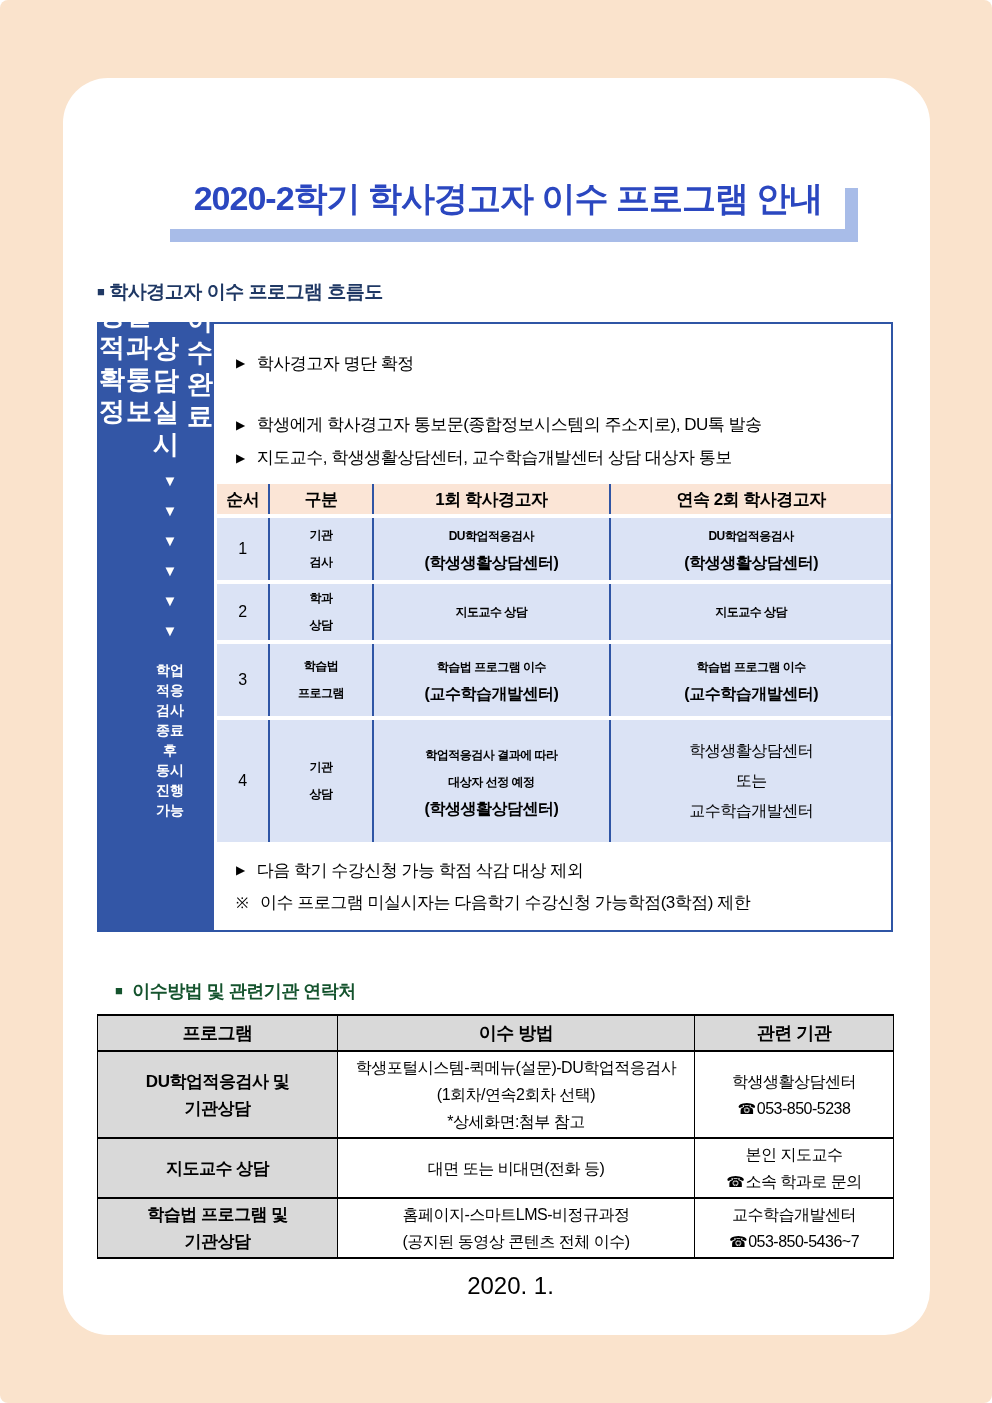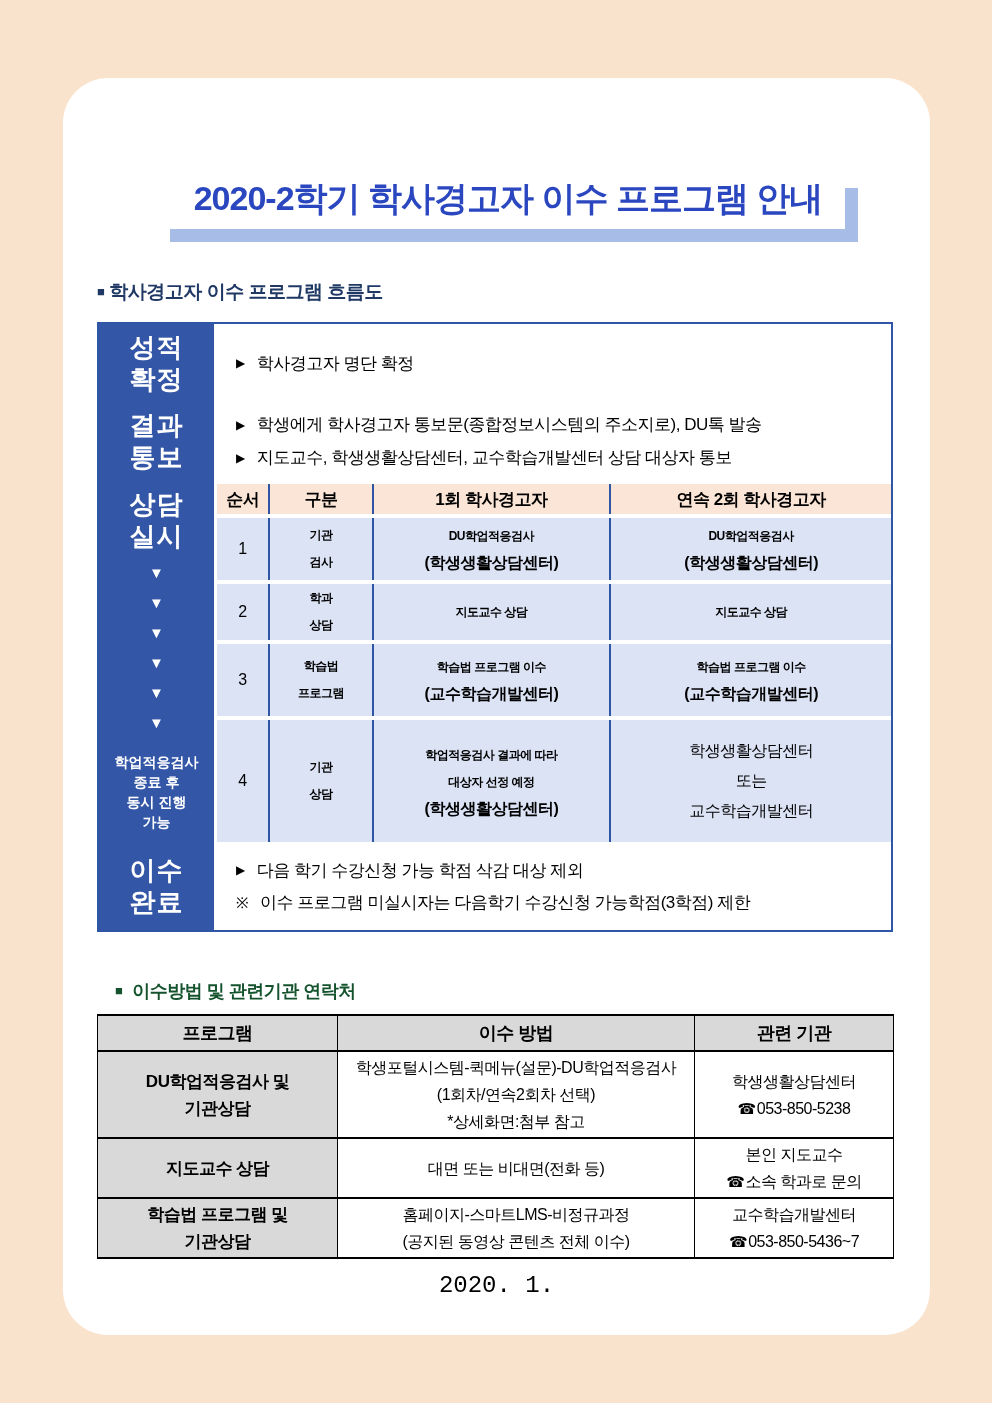--- a/index.html
+++ b/index.html
@@ -1,32 +1,32 @@
 <!DOCTYPE html>
 <html><head>
 <meta charset="utf-8">
 <style>
   html,body{margin:0;padding:0;}
-  .page{position:relative;width:992px;height:1403px;background:#FAE3CC;font-family:"Liberation Sans",sans-serif;overflow:hidden;}
+  .page{position:relative;width:992px;height:1403px;background:#FAE3CC;font-family:"Liberation Sans",sans-serif;overflow:hidden;border-radius:8px;}
   .card{position:absolute;left:63px;top:78px;width:867px;height:1257px;background:#FFFFFF;border-radius:45px;}
 
   
   .title{position:absolute;left:95px;top:98px;width:700px;text-align:center;font-size:34px;font-weight:bold;color:#2B47C0;letter-spacing:-1px;white-space:nowrap;}
   .title-hbar{position:absolute;left:107px;top:151px;width:688px;height:13px;background:#A8BCE8;}
   .title-vbar{position:absolute;left:782px;top:110px;width:13px;height:54px;background:#A8BCE8;}
 
   
   .sec1-head{position:absolute;left:34px;top:201px;font-size:19px;font-weight:bold;color:#1F3864;letter-spacing:-0.5px;}
   .sec1-head .sq{font-size:13px;margin-right:5px;vertical-align:2px;}
   .sec2-head{position:absolute;left:52px;top:901px;font-size:18px;font-weight:bold;color:#14532d;letter-spacing:-0.5px;}
   .sec2-head .sq{font-size:13px;margin-right:10px;vertical-align:2px;}
 
   
   .flow{position:absolute;left:34px;top:244px;width:796px;height:610px;border:2px solid #2F55A5;box-sizing:border-box;display:flex;background:#fff;}
-  .flow-side{width:115px;flex-shrink:0;background:#3356A6;color:#fff;display:flex;flex-direction:column;}
+  .flow-side{width:115px;flex-shrink:0;background:#3356A6;color:#fff;display:flex;}
   .side-sec{display:flex;flex-direction:column;align-items:center;justify-content:center;}
   .side-s1{height:78px;}
   .side-s2{height:78px;}
   .side-s3{height:362px;justify-content:flex-start;padding-top:8px;box-sizing:border-box;}
   .side-s4{height:88px;}
   .stage-line{font-size:26px;font-weight:bold;line-height:32px;letter-spacing:1px;}
   .arrows{display:flex;flex-direction:column;align-items:center;margin-top:6px;}
   .arrow{font-size:15px;line-height:30px;color:#FFFFFF;}
   .side-note{margin-top:14px;text-align:center;}
   .side-note div{font-size:14px;font-weight:bold;line-height:20px;}
@@ -59,21 +59,21 @@
   
   .ctable{position:absolute;left:34px;top:936px;width:796px;border-collapse:collapse;table-layout:fixed;}
   .ctable th,.ctable td{border-left:1px solid #000;border-right:1px solid #000;border-top:2px solid #000;border-bottom:2px solid #000;text-align:center;vertical-align:middle;padding:2px;}
   .ctable th{background:#D9D9D9;height:30px;font-size:18px;font-weight:bold;letter-spacing:-0.5px;}
   .ctable td.prog{background:#D9D9D9;font-size:17px;font-weight:600;letter-spacing:-0.5px;}
   .ctable td{font-size:16px;color:#000;letter-spacing:-0.5px;}
   .ctable td div{line-height:27px;}
   .cr1{height:68px;} .cr2{height:52px;} .cr3{height:56px;}
   .phone{font-size:15px;margin-right:1px;}
 
-  .footer{position:absolute;left:0;top:1194px;width:100%;text-align:center;font-family:Liberation Mono, monospace;font-size:24px;color:#000;}
+  .footer{position:absolute;left:0;top:1194px;width:100%;text-align:center;font-family:Liberation Sans, sans-serif;font-size:24px;color:#000;padding-left:14px;}
 </style>
 </head>
 <body>
 
 <div class="page">
   <div class="card">
 
     <div class="title">2020-2학기 학사경고자 이수 프로그램 안내</div>
     <div class="title-hbar"></div>
     <div class="title-vbar"></div>

